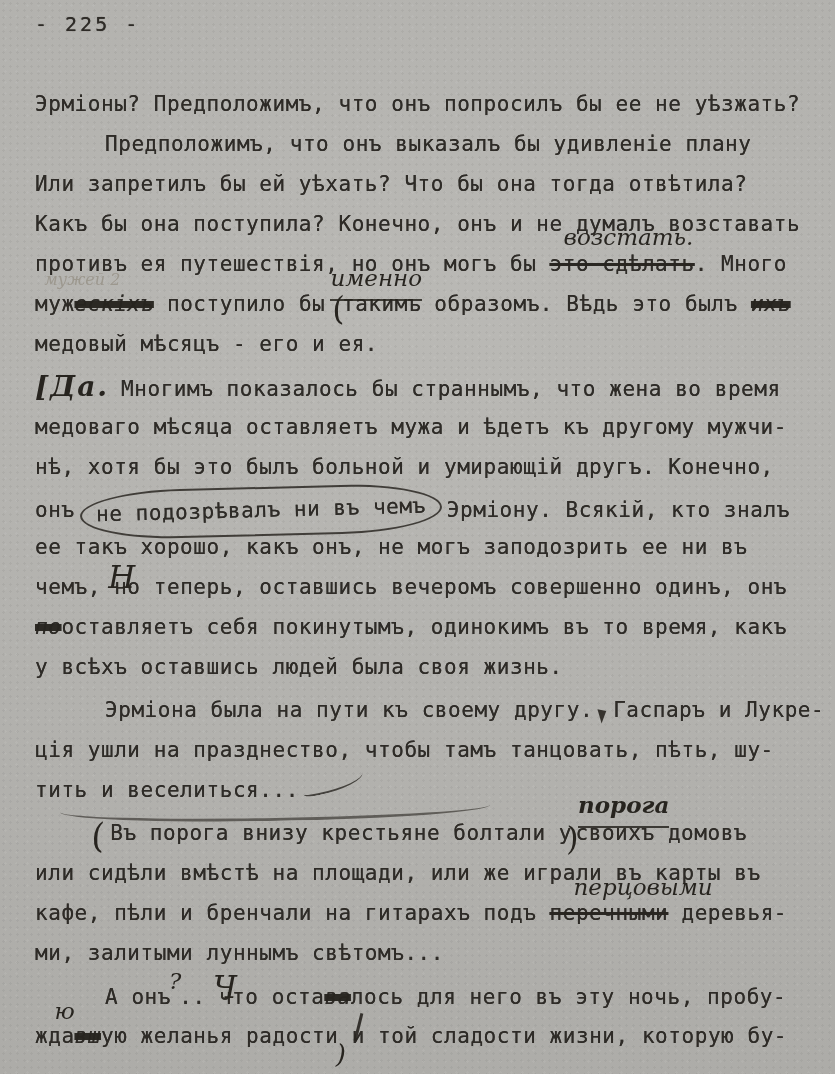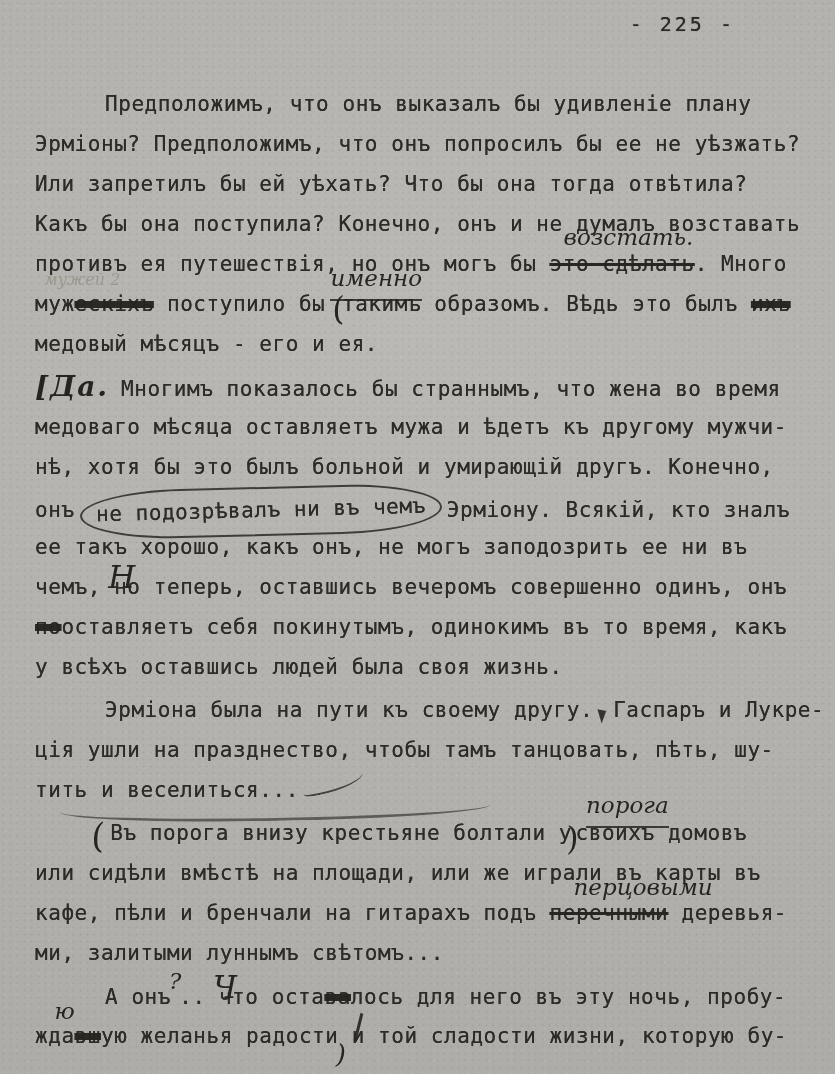--- a/index.html
+++ b/index.html
@@ -12,39 +12,39 @@
     background-image:
       radial-gradient(rgba(0,0,0,.045) 1px, transparent 1.2px),
       radial-gradient(rgba(255,255,255,.06) 1px, transparent 1.2px),
       radial-gradient(1200px 800px at 50% 30%, rgba(255,255,255,.05), rgba(0,0,0,.05));
     background-size:7px 7px, 11px 11px, 100% 100%;
     font-family:"DejaVu Sans Mono","DejaVu Sans",monospace;
     color:var(--ink);
   }
   .page{position:absolute;inset:0;padding:12px 0 0 35px;}
   .pagenum{
-    width:700px;text-align:right;font-size:20px;letter-spacing:3px;
+    width:700px;text-align:left;font-size:20px;letter-spacing:3px;
     color:var(--ink);text-shadow:0 0 .7px rgba(40,38,34,.9);
     margin-bottom:48px;
   }
   .bodytext{font-size:21px;letter-spacing:.55px;text-shadow:0 0 .6px rgba(44,42,38,.85);}
   .para{margin-bottom:3px;}
   .line{height:40px;line-height:40px;white-space:nowrap;position:relative;}
   .line.ind{padding-left:70px;}
   .t{display:inline;}
   .hw{font-family:"DejaVu Serif",serif;font-style:italic;color:var(--hw);
       letter-spacing:0;text-shadow:none;font-size:23px;}
   .da-mark{font-size:28px;font-weight:bold;margin:0 12px 0 0;letter-spacing:2px;}
   .big-paren{font-size:34px;margin:0 6px 0 56px;display:inline-block;
       vertical-align:-8px;transform:rotate(-8deg);}
   .wrap{position:relative;display:inline-block;}
   .stx{text-decoration:line-through;text-decoration-thickness:2.5px;
       text-decoration-color:rgba(40,37,32,.9);}
   .scx{text-decoration:line-through;text-decoration-thickness:7px;
-      text-decoration-color:rgba(38,35,30,.75);}
+      text-decoration-color:rgba(38,35,30,.75);font-style:italic;}
   .above{position:absolute;top:-24px;left:6px;white-space:nowrap;font-size:23px;}
   .above.ul{border-bottom:2px solid rgba(39,36,31,.85);padding-bottom:1px;}
   .above.pencil{color:var(--pencil);font-size:16px;opacity:.9;text-align:center;}
   .caret{font-size:32px;display:inline-block;vertical-align:-9px;
       margin:0 -3px 0 -6px;transform:rotate(-10deg);}
   .cap-mark{position:absolute;left:-6px;top:-10px;font-size:31px;}
   .supmark{position:relative;top:-15px;font-size:23px;margin:0 -2px;}
   .ci{display:inline-block;border:2px solid rgba(43,40,35,.85);
       border-radius:50%/90%;padding:1px 14px 4px;margin:0 -8px;
       transform:rotate(-1.5deg);}
@@ -62,22 +62,22 @@
       border-bottom:3px solid rgba(40,37,32,.6);border-radius:0 0 50% 50%;
       transform:rotate(-1deg);pointer-events:none;}
 </style>
 </head>
 <body>
 
 <div class="page">
   <div class="pagenum">- 225 -</div>
   <div class="bodytext">
       <div class="para">
+        <div class="line"><span class="t">Эрміоны? Предположимъ, что онъ попросилъ бы ее не уѣзжать?</span></div>
         <div class="line ind"><span class="t">Предположимъ, что онъ выказалъ бы удивленіе плану</span></div>
-        <div class="line"><span class="t">Эрміоны? Предположимъ, что онъ попросилъ бы ее не уѣзжать?</span></div>
         <div class="line"><span class="t">Или запретилъ бы ей уѣхать? Что бы она тогда отвѣтила?</span></div>
         <div class="line"><span class="t">Какъ бы она поступила? Конечно, онъ и не думалъ возставать</span></div>
         <div class="line"><span class="t">противъ ея путешествія, но онъ могъ бы </span><span class="wrap"><span class="stx">это сдѣлать</span><span class="above hw" style="left: 14px; top: -27px;">возстать.</span></span><span class="t">. Много</span></div>
         <div class="line"><span class="t">муж</span><span class="wrap"><span class="scx">ескіхъ</span><span class="above hw pencil" style="left: -30px; top: -24px;">мужей 2</span></span><span class="t"> поступило бы </span><span class="wrap"><span class="caret hw">(</span><span class="t">такимъ</span><span class="above hw ul" style="left: -8px; top: -26px;">именно</span></span><span class="t"> образомъ. Вѣдь это былъ </span><span class="wrap"><span class="scx">ихъ</span></span></div>
         <div class="line"><span class="t">медовый мѣсяцъ - его и ея.</span></div>
       </div>
       <div class="para">
         <div class="line"><span class="hw da-mark">[Да.</span><span class="t">Многимъ показалось бы страннымъ, что жена во время</span></div>
         <div class="line"><span class="t">медоваго мѣсяца оставляетъ мужа и ѣдетъ къ другому мужчи-</span></div>
         <div class="line"><span class="t">нѣ, хотя бы это былъ больной и умирающій другъ. Конечно,</span></div>
@@ -86,21 +86,21 @@
         <div class="line"><span class="t">чемъ, </span><span class="wrap"><span class="t">но</span><span class="cap-mark hw">Н</span></span><span class="t"> теперь, оставшись вечеромъ совершенно одинъ, онъ</span></div>
         <div class="line"><span class="wrap"><span class="scx">по</span></span><span class="t">оставляетъ себя покинутымъ, одинокимъ въ то время, какъ</span></div>
         <div class="line"><span class="t">у всѣхъ оставшись людей была своя жизнь.</span></div>
       </div>
       <div class="para">
         <div class="line ind"><span class="t">Эрміона была на пути къ своему другу.</span><span class="wedge"></span><span class="t">Гаспаръ и Лукре-</span></div>
         <div class="line"><span class="t">ція ушли на празднество, чтобы тамъ танцовать, пѣть, шу-</span></div>
         <div class="line"><span class="t">тить и веселиться...</span><span class="swash"></span><span class="curve"></span></div>
       </div>
       <div class="para">
-        <div class="line"><span class="hw big-paren">(</span><span class="t">Въ порога внизу крестьяне болтали у</span><span class="wrap"><span class="caret hw">)</span><span class="t">своихъ</span><span class="above hw ul" style="left: 14px; top: -28px;">порога</span></span><span class="t"> домовъ</span></div>
+        <div class="line"><span class="hw big-paren">(</span><span class="t">Въ порога внизу крестьяне болтали у</span><span class="wrap"><span class="caret hw">)</span><span class="t">своихъ</span><span class="above hw ul" style="left: 6px; top: -28px; font-weight: bold;">порога</span></span><span class="t"> домовъ</span></div>
         <div class="line"><span class="t">или сидѣли вмѣстѣ на площади, или же играли въ карты въ</span></div>
         <div class="line"><span class="t">кафе, пѣли и бренчали на гитарахъ подъ </span><span class="wrap"><span class="stx">перечными</span><span class="above hw" style="left: 24px; top: -26px; text-align: center;">перцовыми</span></span><span class="t"> деревья-</span></div>
         <div class="line"><span class="t">ми, залитыми луннымъ свѣтомъ...</span></div>
       </div>
       <div class="para">
         <div class="line ind"><span class="t">А онъ</span><span class="supmark hw">?</span><span class="t">.. </span><span class="wrap"><span class="t">что</span><span class="cap-mark hw">Ч</span></span><span class="t"> оста</span><span class="wrap"><span class="scx">ва</span></span><span class="t">лось для него въ эту ночь, пробу-</span></div>
         <div class="line"><span class="t">жда</span><span class="wrap"><span class="scx">вш</span><span class="above hw" style="left: -20px; top: -25px;">ю</span></span><span class="t">ую желанья радости </span><span class="wrap"><span class="t">и</span><span class="stv-line"></span><span class="below hw">)</span></span><span class="t"> той сладости жизни, которую бу-</span></div>
       </div>
     </div>
 </div>

